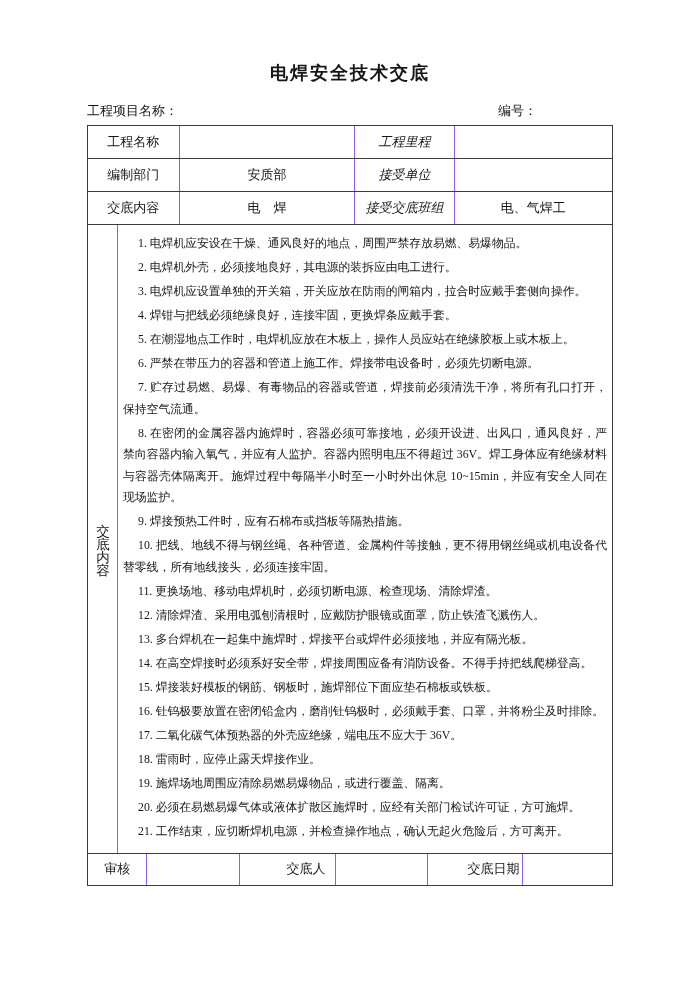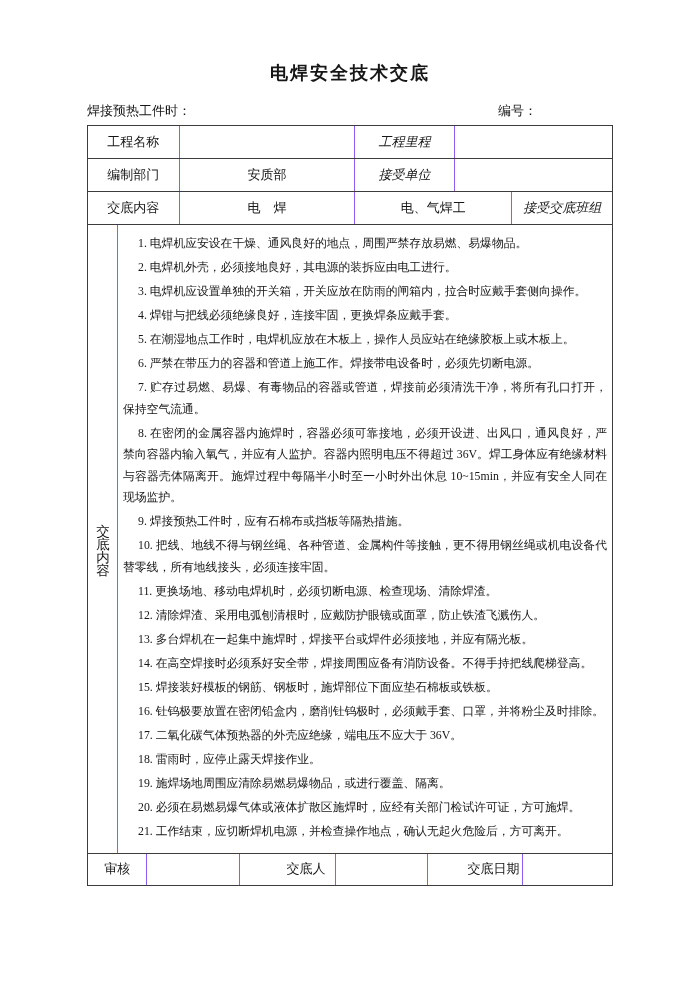--- a/index.html
+++ b/index.html
@@ -72,21 +72,21 @@
   .f4 { width: 16.3%; } .f5 { width: 17%; } .f6 { width: 15.5%; }
 </style>
 </head>
 <body>
 
 <div class="page">
 
   <h1 class="title">电焊安全技术交底</h1>
 
   <div class="meta-row">
-    <span>焊接预热工件时：</span>
+    <span>工程项目名称：</span>
     <span class="meta-right">编号：</span>
   </div>
 
   <div class="doc-table">
 
     <div class="row info-row">
       <div class="cell c1">工程名称</div>
       <div class="cell c2"></div>
       <div class="cell c3">工程里程</div>
       <div class="cell c4"></div>
@@ -95,22 +95,22 @@
     <div class="row info-row">
       <div class="cell c1">编制部门</div>
       <div class="cell c2">安质部</div>
       <div class="cell c3">接受单位</div>
       <div class="cell c4"></div>
     </div>
 
     <div class="row info-row">
       <div class="cell c1">交底内容</div>
       <div class="cell c2">电　焊</div>
+      <div class="cell c3">接受交底班组</div>
       <div class="cell c4">电、气焊工</div>
-      <div class="cell c3">接受交底班组</div>
     </div>
 
     <div class="row content-row">
       <div class="cell side-cell">
         <span class="vertical-label">交底内容</span>
       </div>
       <div class="content-cell">
           <p class="item">1. 电焊机应安设在干燥、通风良好的地点，周围严禁存放易燃、易爆物品。</p>
           <p class="item">2. 电焊机外壳，必须接地良好，其电源的装拆应由电工进行。</p>
           <p class="item">3. 电焊机应设置单独的开关箱，开关应放在防雨的闸箱内，拉合时应戴手套侧向操作。</p>

